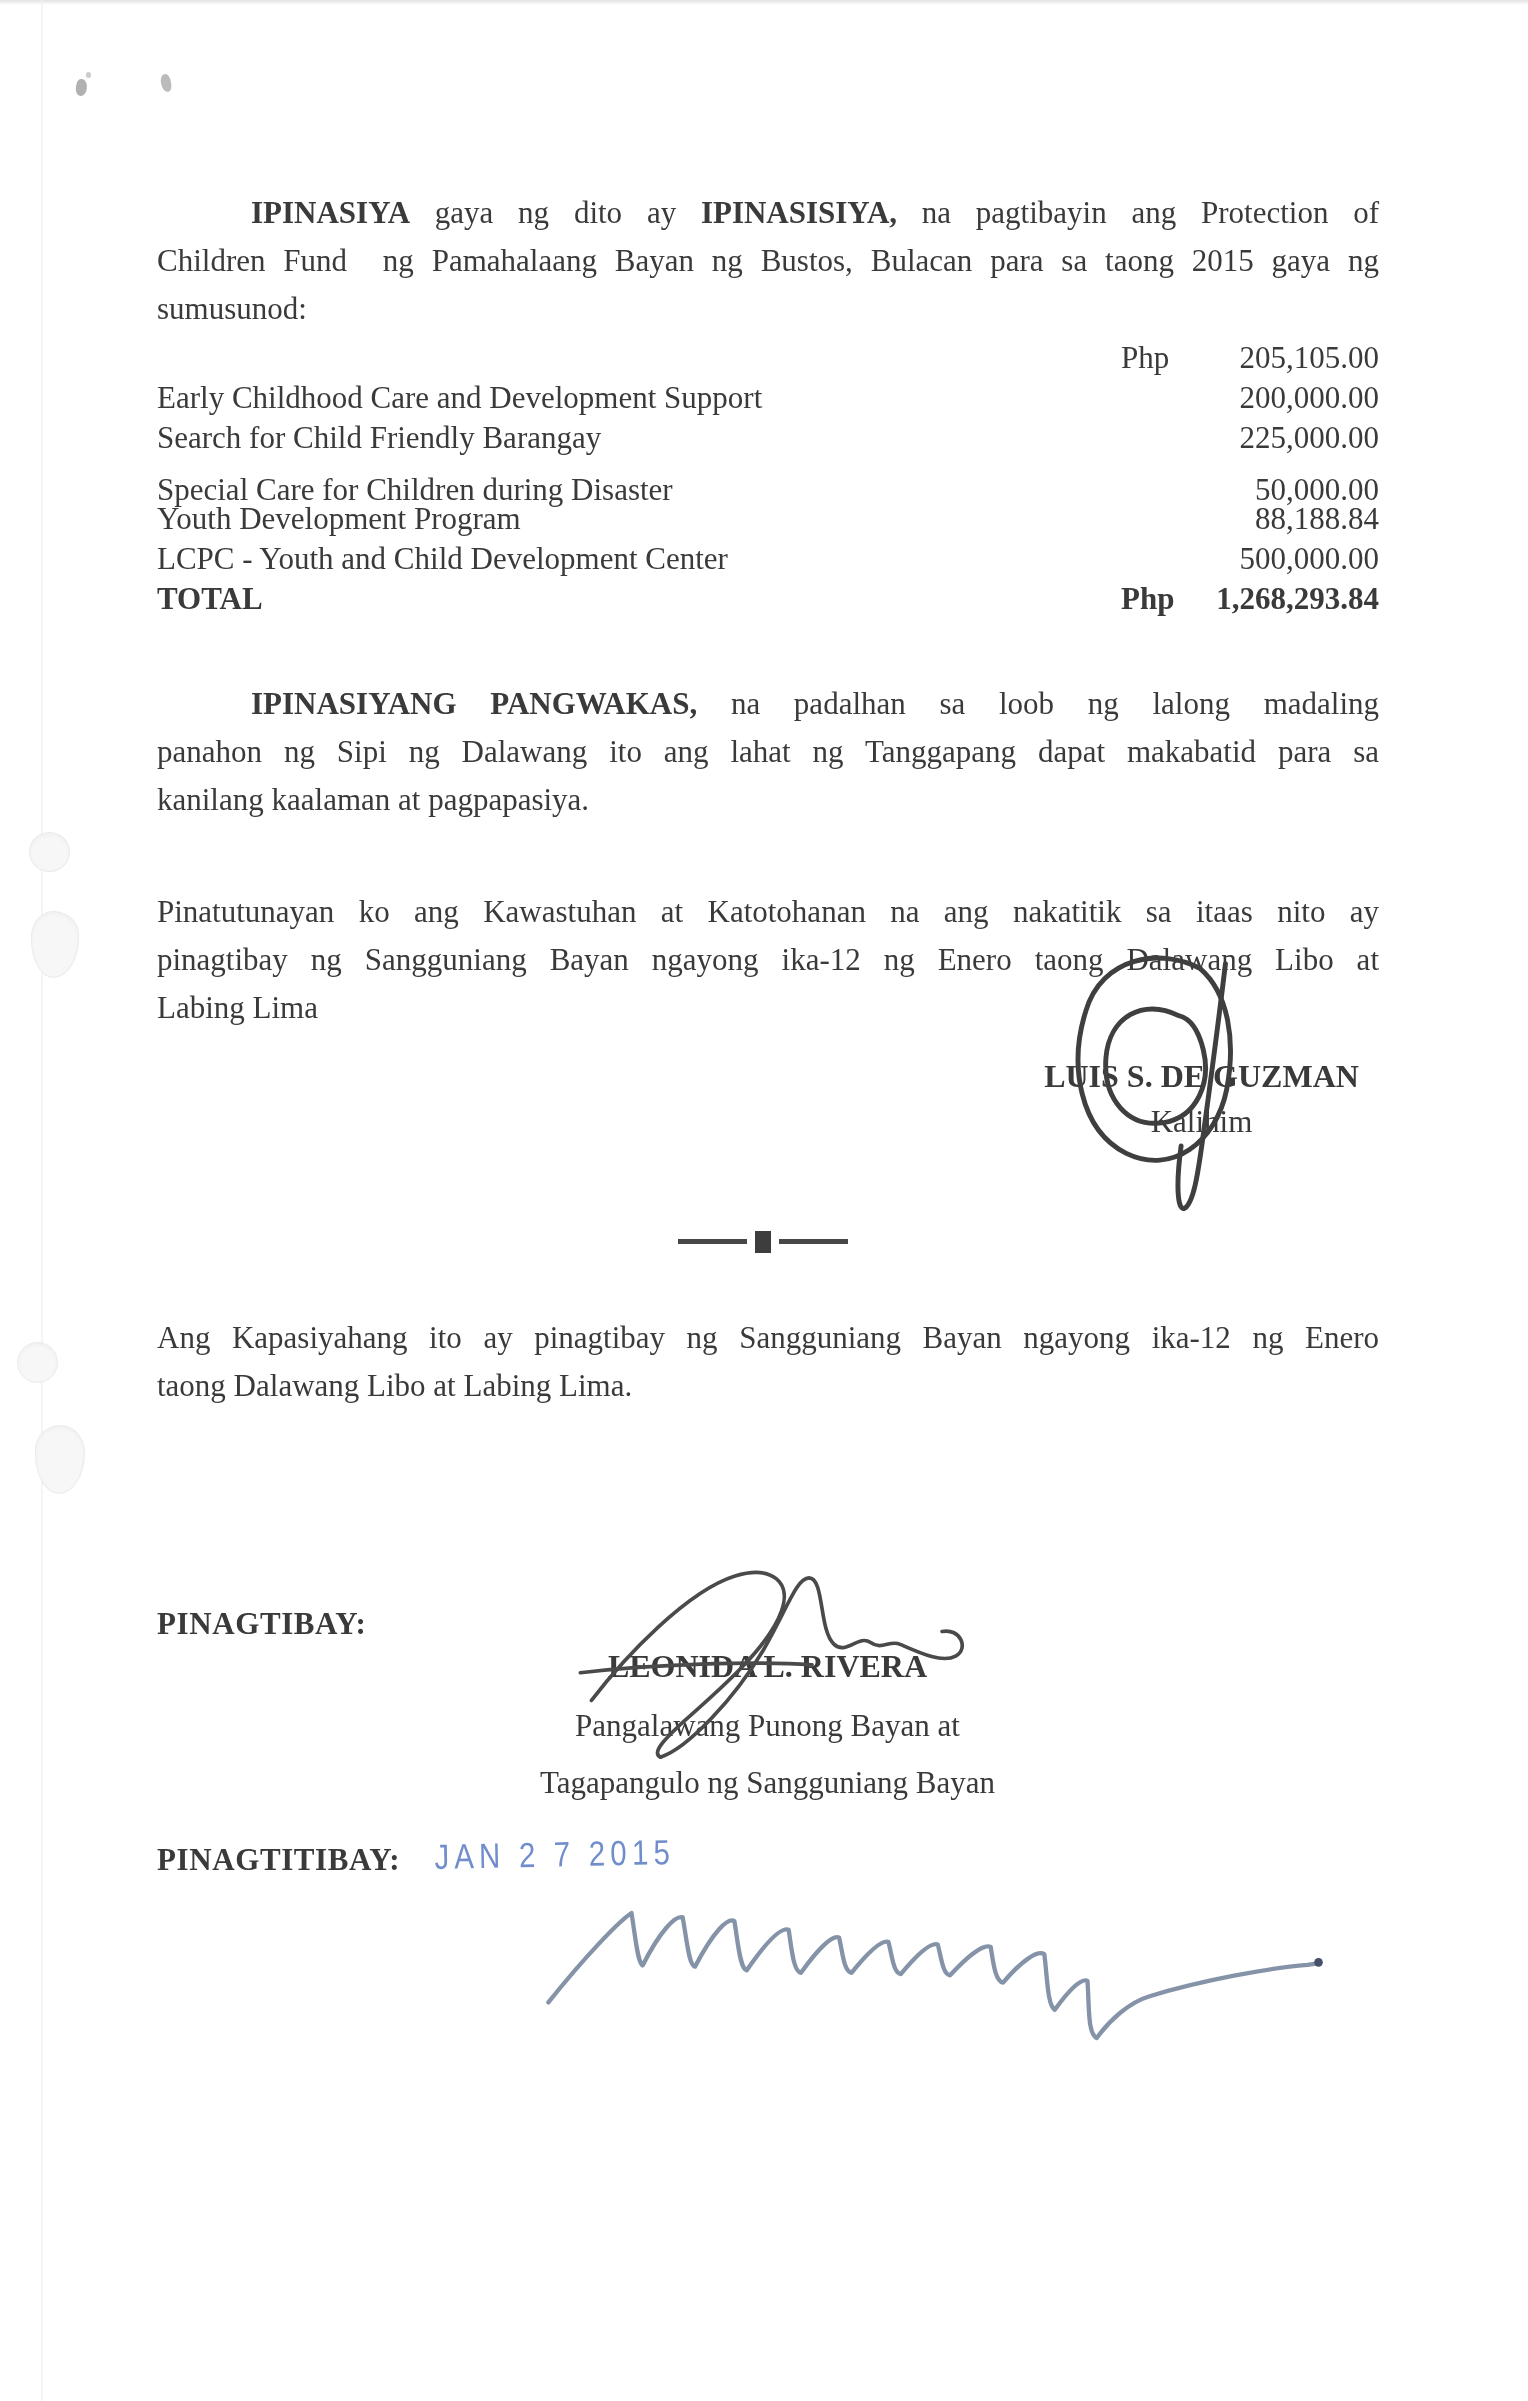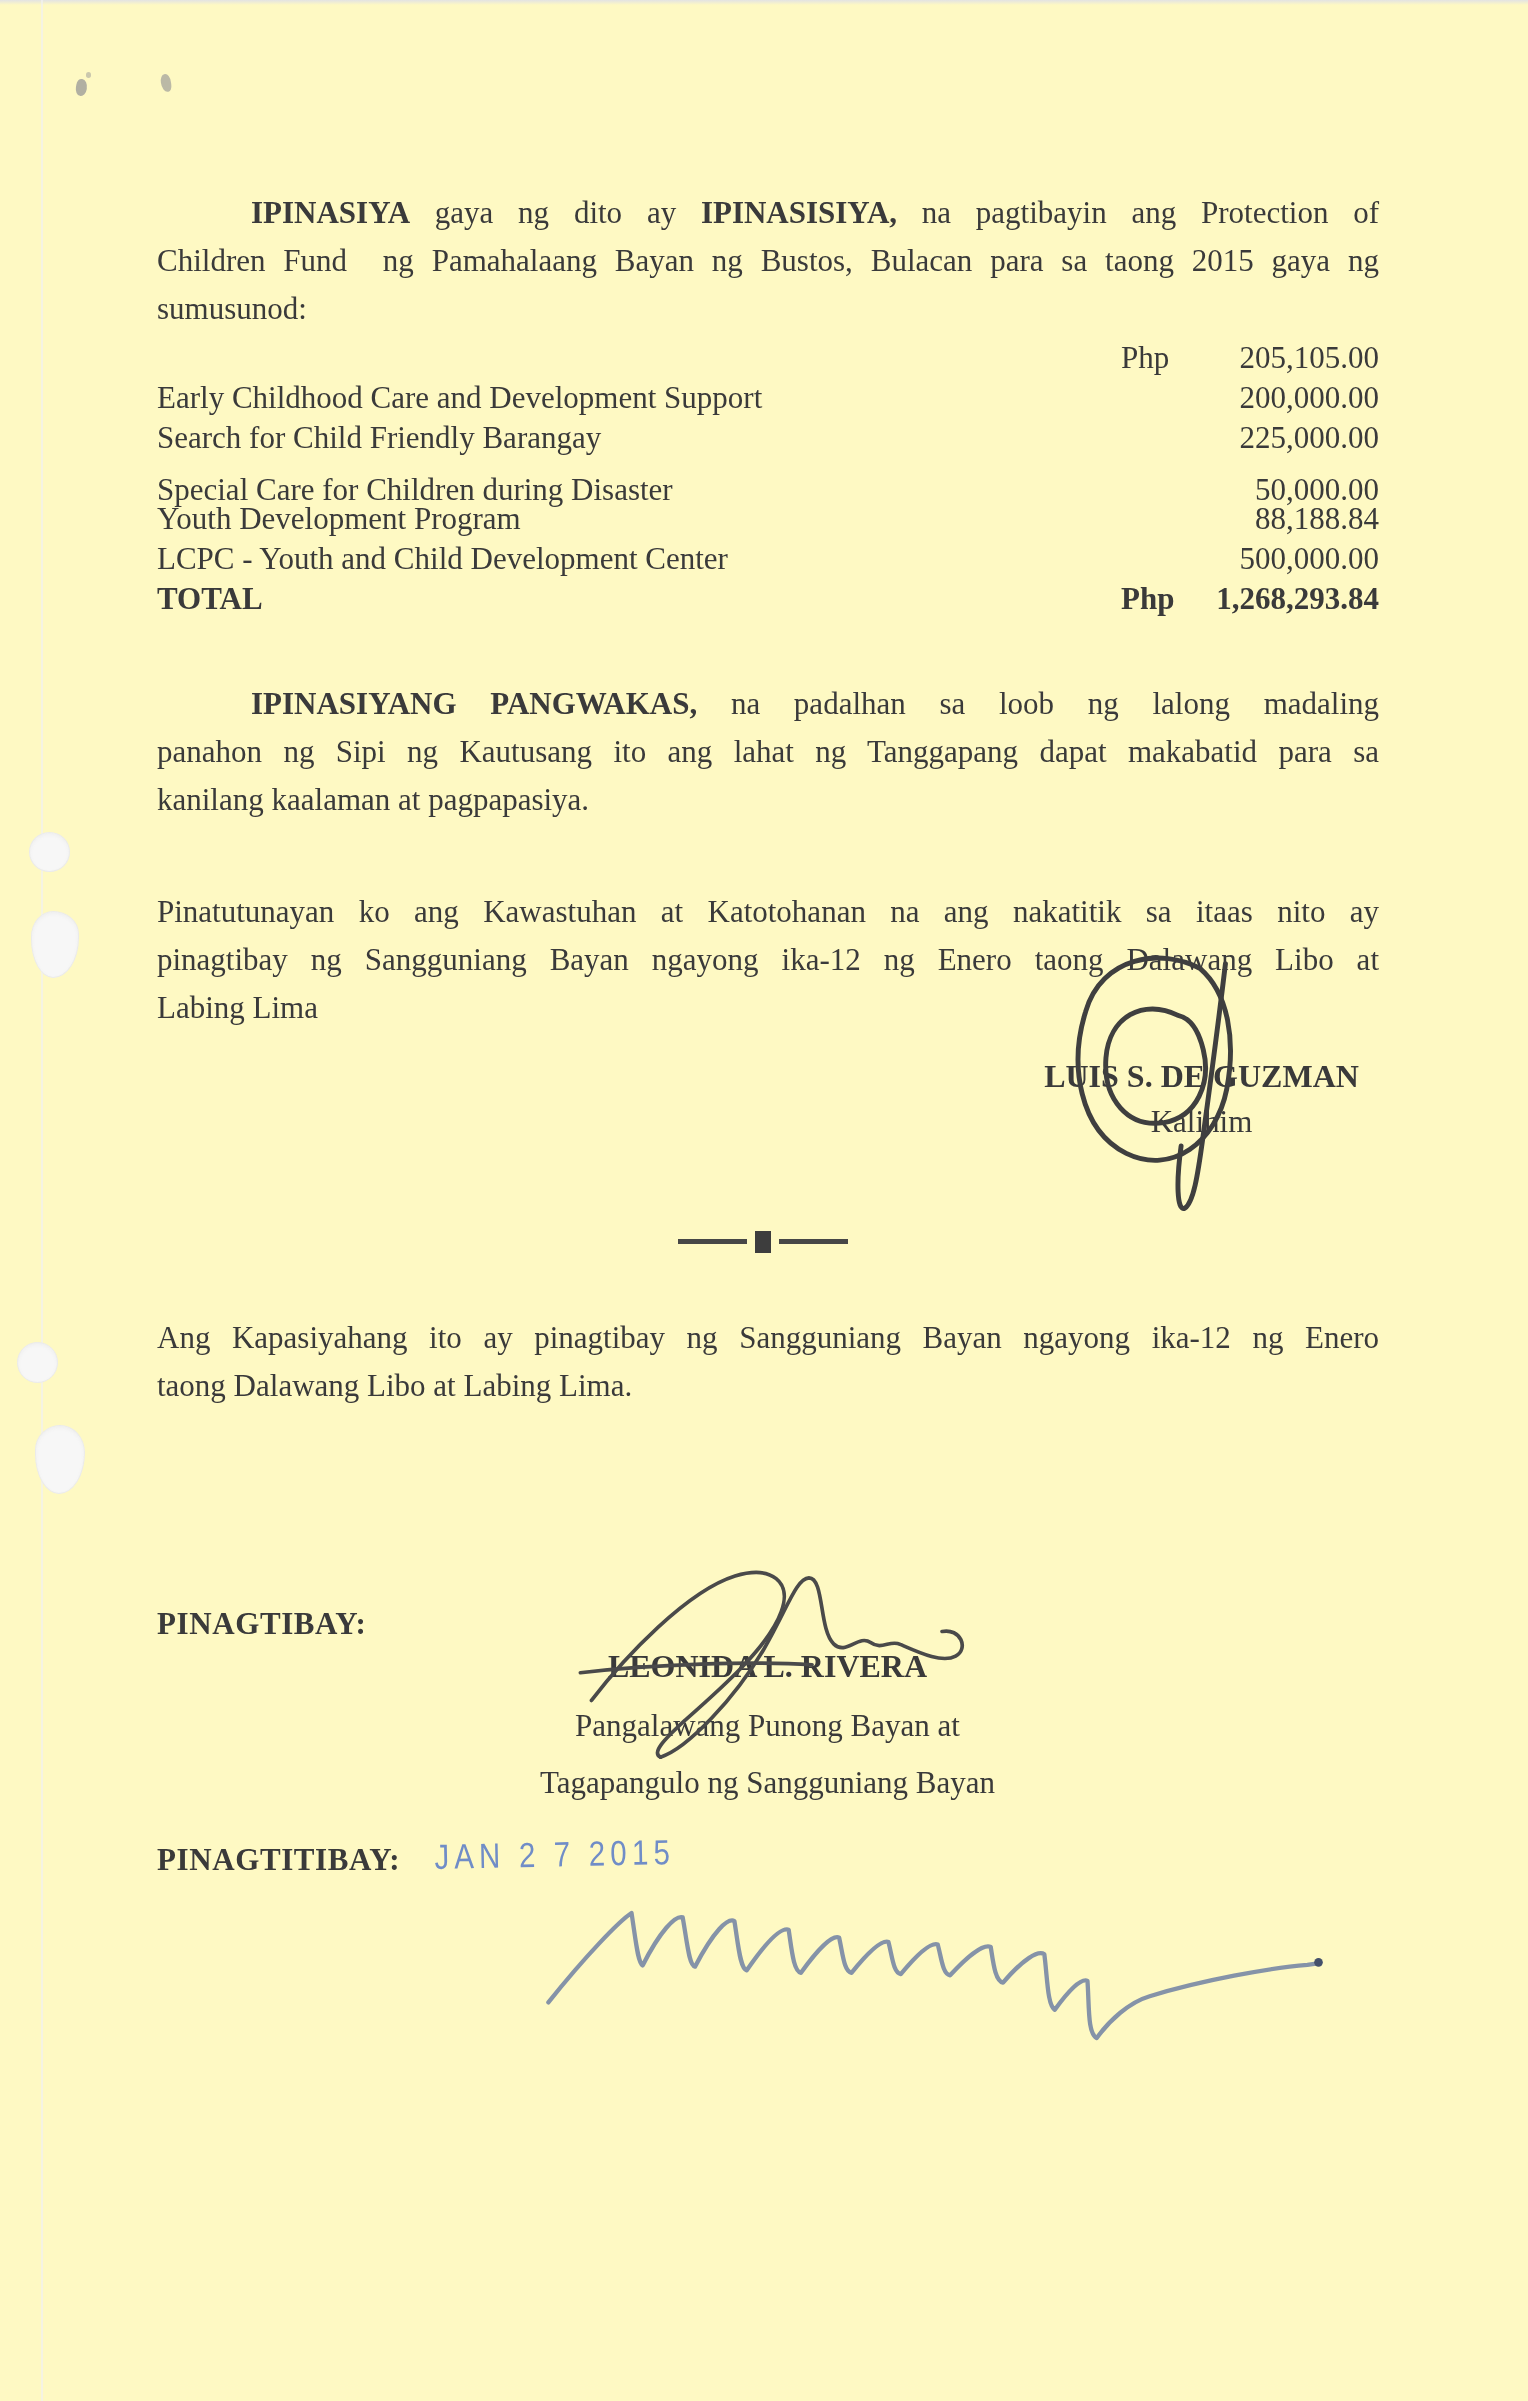--- a/index.html
+++ b/index.html
@@ -1,18 +1,18 @@
 <!DOCTYPE html>
 <html style="font-size:10px"><head>
 <meta charset="utf-8">
 <style>
   html,body{margin:0;padding:0;background:#e9e9e9;}
   #page{
     position:relative; width:1528px; height:2401px;
-    background:#fef9c3; overflow:hidden;
+    background:#ffffff; overflow:hidden;
     font-family:"Liberation Serif","DejaVu Serif",serif;
     color:#3a3a3a;
   }
   #page::before{ 
     content:""; position:absolute; left:0; top:0; width:100%; height:5px;
     background:linear-gradient(#e3e3e3,rgba(255,255,255,0)); pointer-events:none;
   }
   
   .vline{position:absolute; left:41px; top:0; width:1.8px; height:100%; background:#f1f1f1; opacity:.7;}
   .smudge{position:absolute; background:#979797; opacity:.75;}
@@ -101,21 +101,21 @@
     </div>
     <div class="trow b" style="top:579px">
       <span class="tlabel">TOTAL</span>
       <span class="tcur">Php</span>
       <span class="tamt">1,268,293.84</span>
     </div>
   </div>
 
   <div class="para" style="top:680px">
     <div class="ln j ind"><span class="b">IPINASIYANG PANGWAKAS,</span><span> na padalhan sa loob ng lalong madaling</span></div>
-    <div class="ln j">panahon ng Sipi ng Kautusang ito ang lahat ng Tanggapang dapat makabatid para sa</div>
+    <div class="ln j">panahon ng Sipi ng Dalawang ito ang lahat ng Tanggapang dapat makabatid para sa</div>
     <div class="ln">kanilang kaalaman at pagpapasiya.</div>
   </div>
 
   <div class="para" style="top:888px">
     <div class="ln j">Pinatutunayan ko ang Kawastuhan at Katotohanan na ang nakatitik sa itaas nito ay</div>
     <div class="ln j">pinagtibay ng Sangguniang Bayan ngayong ika-12 ng Enero taong Dalawang Libo at</div>
     <div class="ln">Labing Lima</div>
   </div>
 
   <div class="sigblock" style="left:955px; top:1058px; width:493px">

